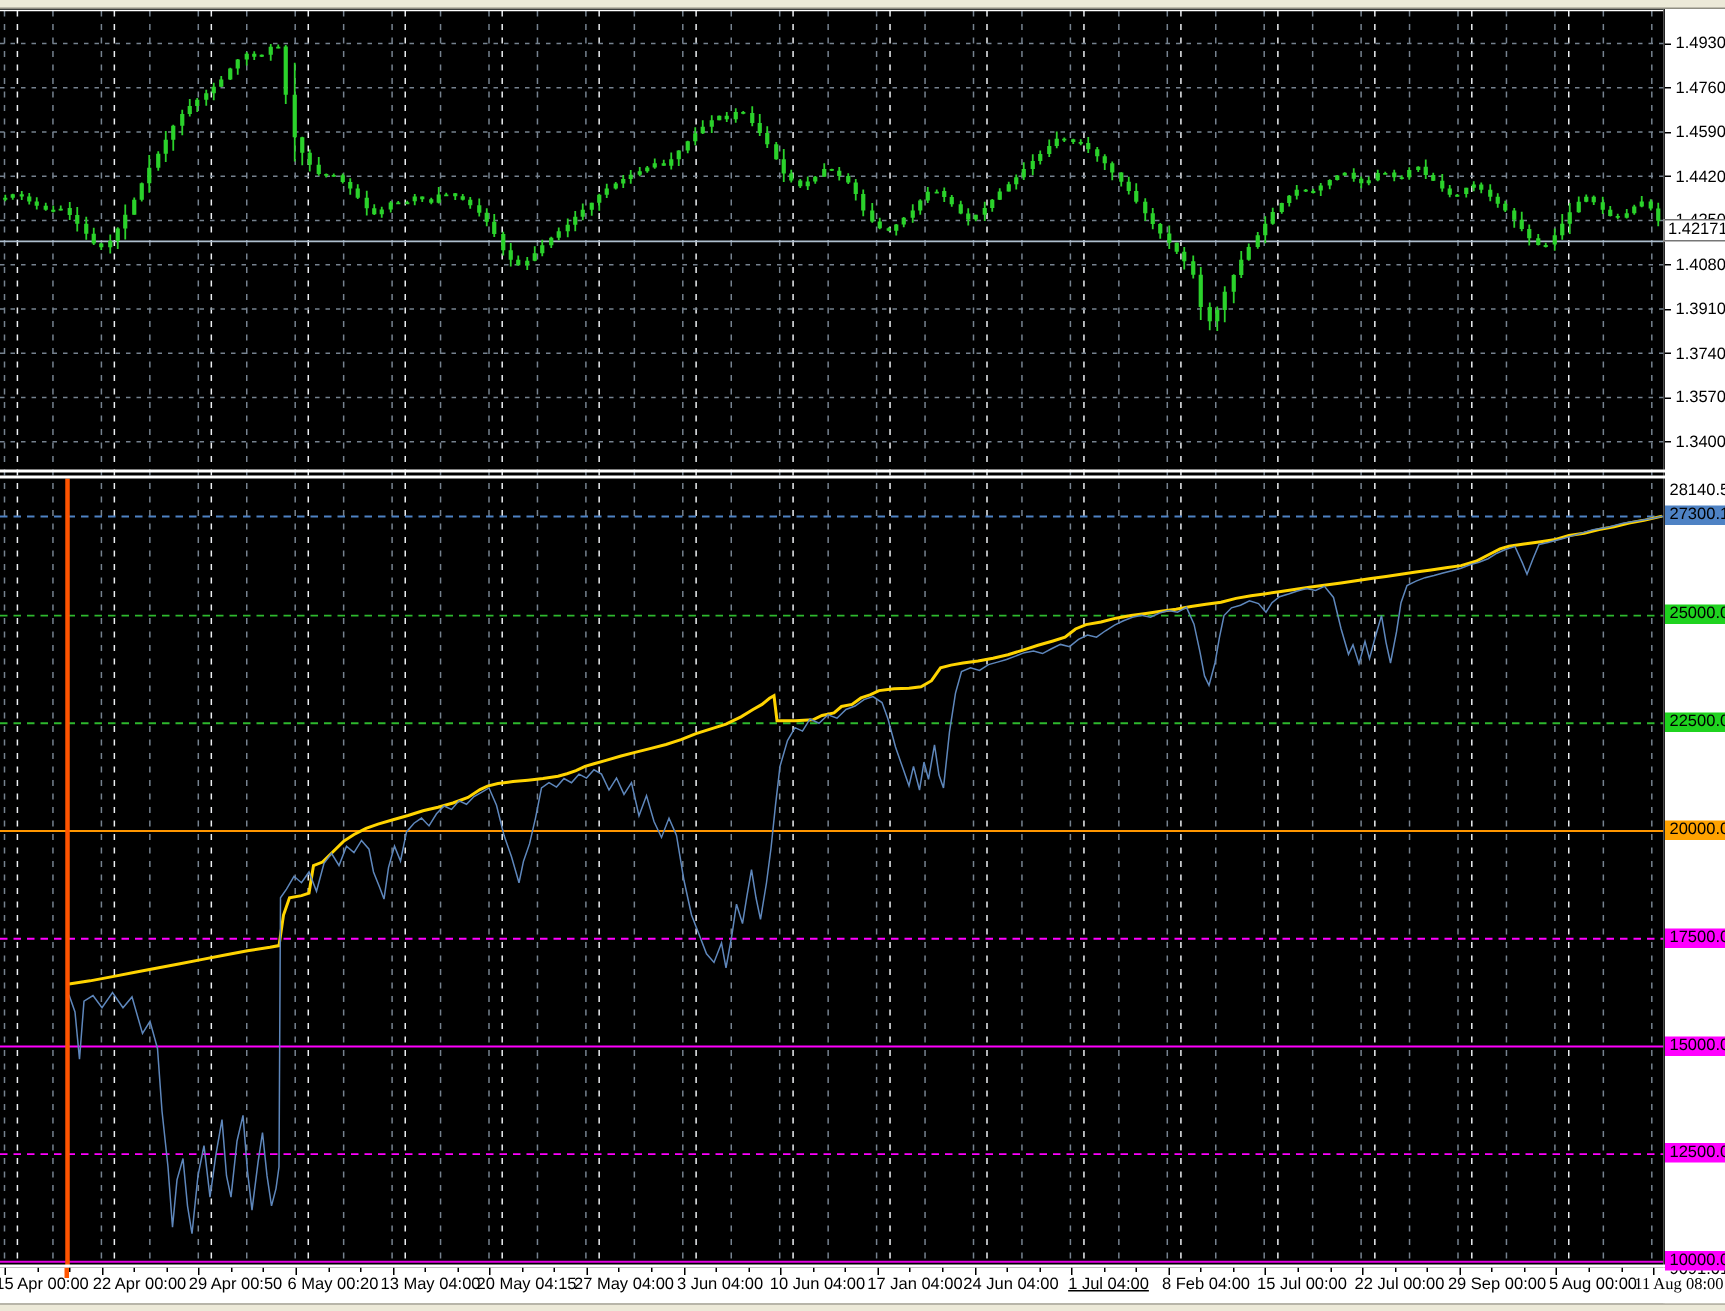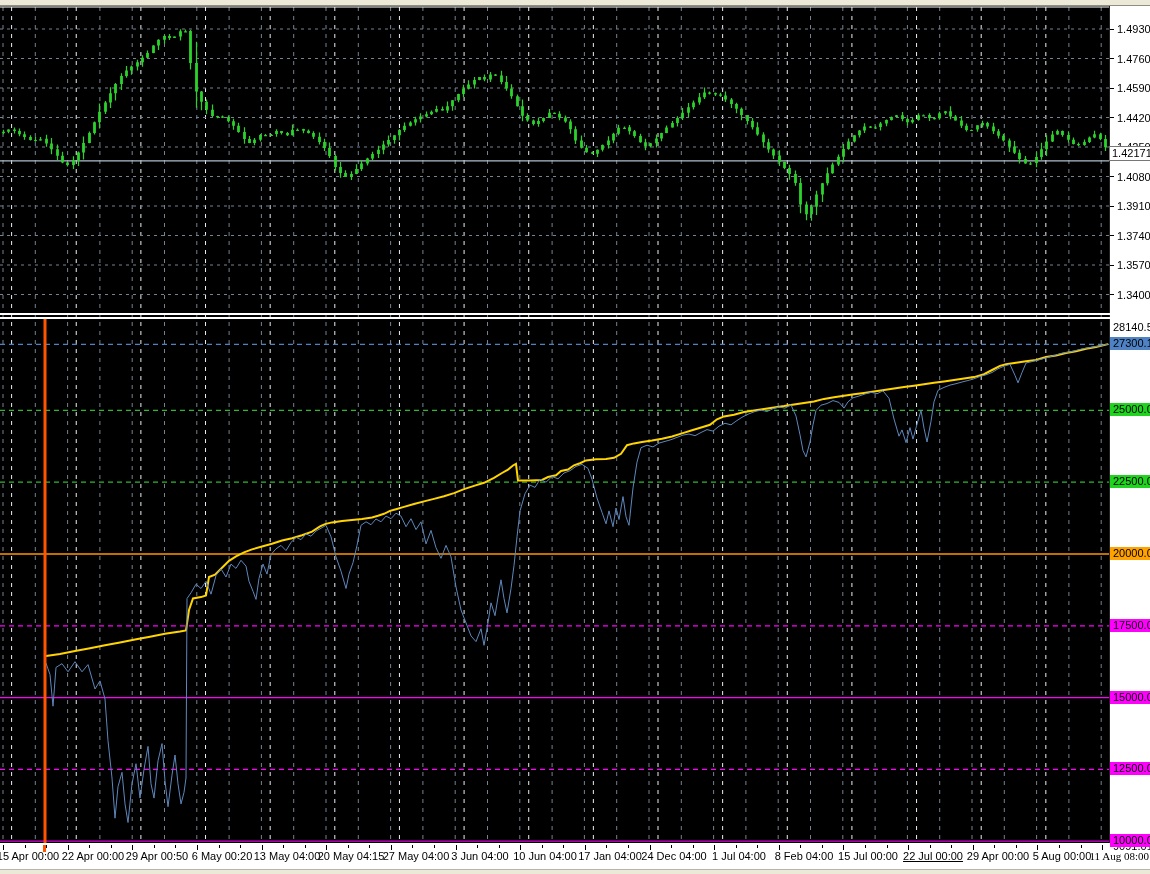--- a/index.html
+++ b/index.html
@@ -176,26 +176,26 @@
       <div class="tlabel" style="left: 28px;">15 Apr 00:00</div>
       <div class="tlabel" style="left: 93px;">22 Apr 00:00</div>
       <div class="tlabel" style="left: 157px;">29 Apr 00:50</div>
       <div class="tlabel" style="left: 222px;">6 May 00:20</div>
       <div class="tlabel" style="left: 287px;">13 May 04:00</div>
       <div class="tlabel" style="left: 351px;">20 May 04:15</div>
       <div class="tlabel" style="left: 416px;">27 May 04:00</div>
       <div class="tlabel" style="left: 480px;">3 Jun 04:00</div>
       <div class="tlabel" style="left: 545px;">10 Jun 04:00</div>
       <div class="tlabel" style="left: 610px;">17 Jan 04:00</div>
-      <div class="tlabel" style="left: 674px;">24 Dec 04:00</div>
-      <div class="tlabel" style="left: 739px;">1 Jul 04:00</div>
+      <div class="tlabel" style="left: 674px;">24 Jun 04:00</div>
+      <div class="tlabel" style="left: 739px; text-decoration: underline;">1 Jul 04:00</div>
       <div class="tlabel" style="left: 804px;">8 Feb 04:00</div>
       <div class="tlabel" style="left: 868px;">15 Jul 00:00</div>
-      <div class="tlabel" style="left: 933px; text-decoration: underline;">22 Jul 00:00</div>
-      <div class="tlabel" style="left: 998px;">29 Apr 00:00</div>
+      <div class="tlabel" style="left: 933px;">22 Jul 00:00</div>
+      <div class="tlabel" style="left: 998px;">29 Sep 00:00</div>
       <div class="tlabel" style="left: 1062px;">5 Aug 00:00</div>
       <div class="tlabel clamp" style="right: 1px;">11 Aug 08:00</div>
     </div>
 
   <div id="bid-label" class="lbl" style="top: 146px;">1.42171</div>
   <div id="scale-max" class="lbl">28140.56</div>
   <div id="scale-min" class="lbl">9091.01</div>
 
   <div id="bottom-strip" class="strip"></div>
 <div class="lbl" style="left: 1117px; top: 23px;">1.49300</div>

